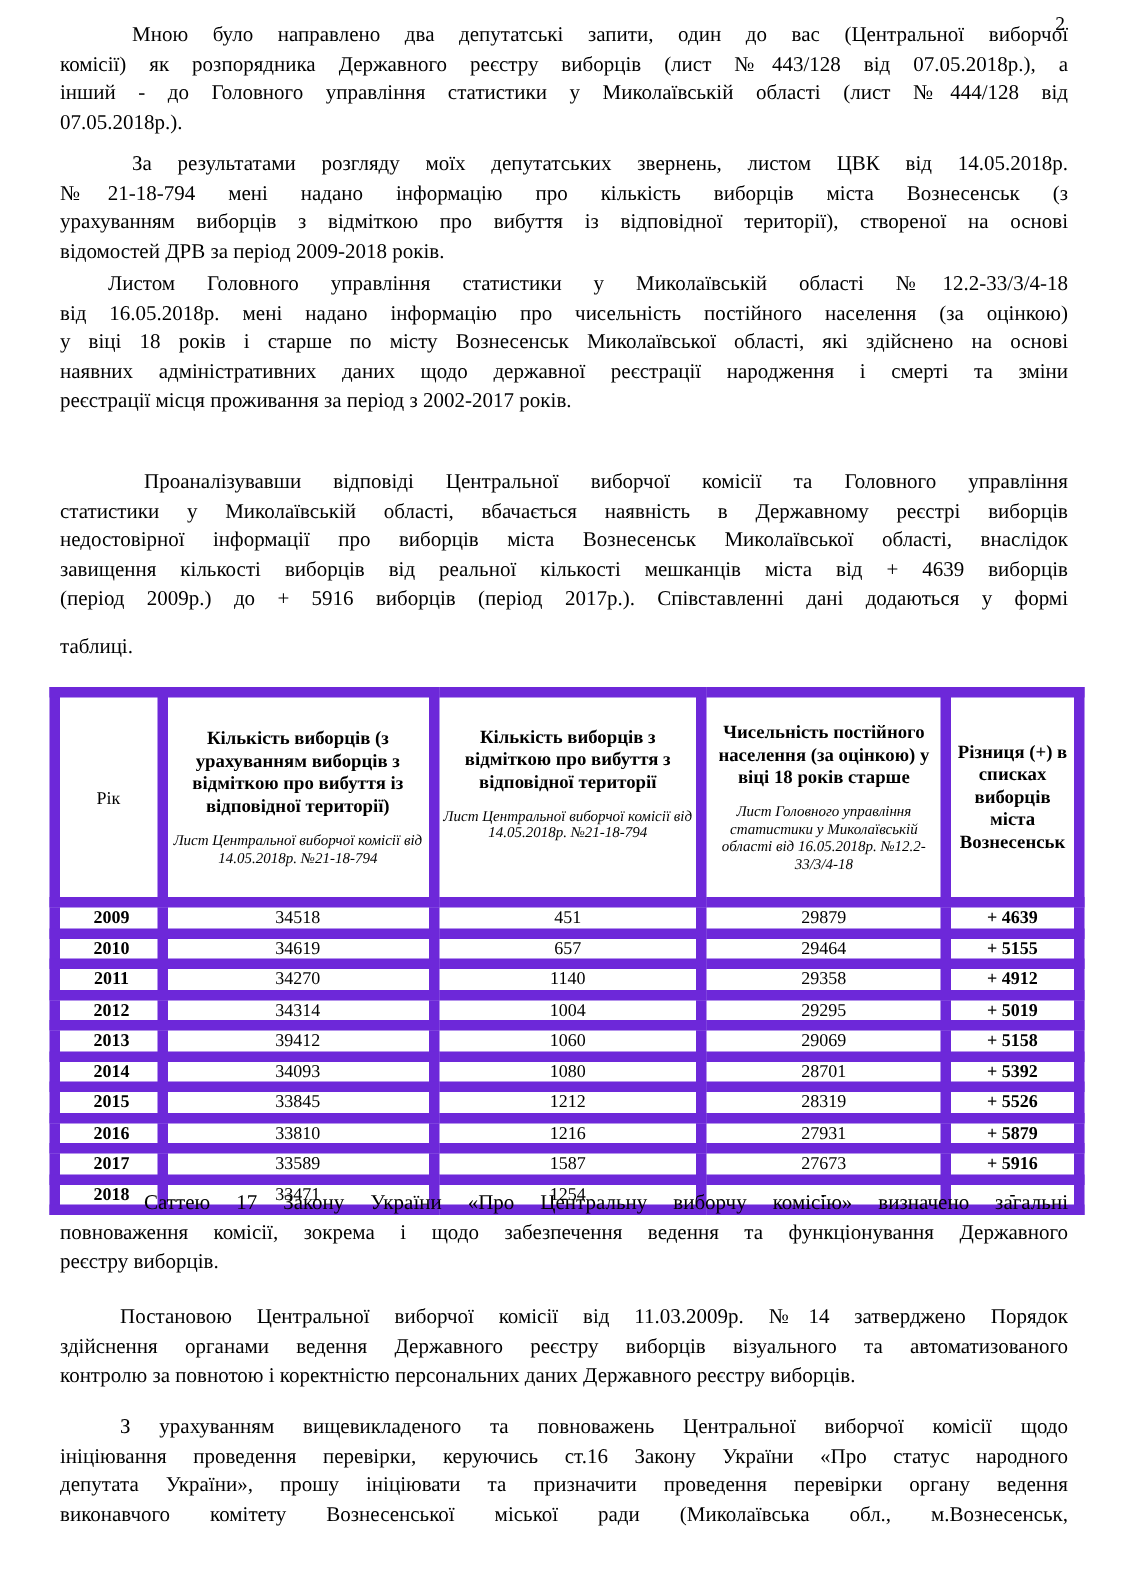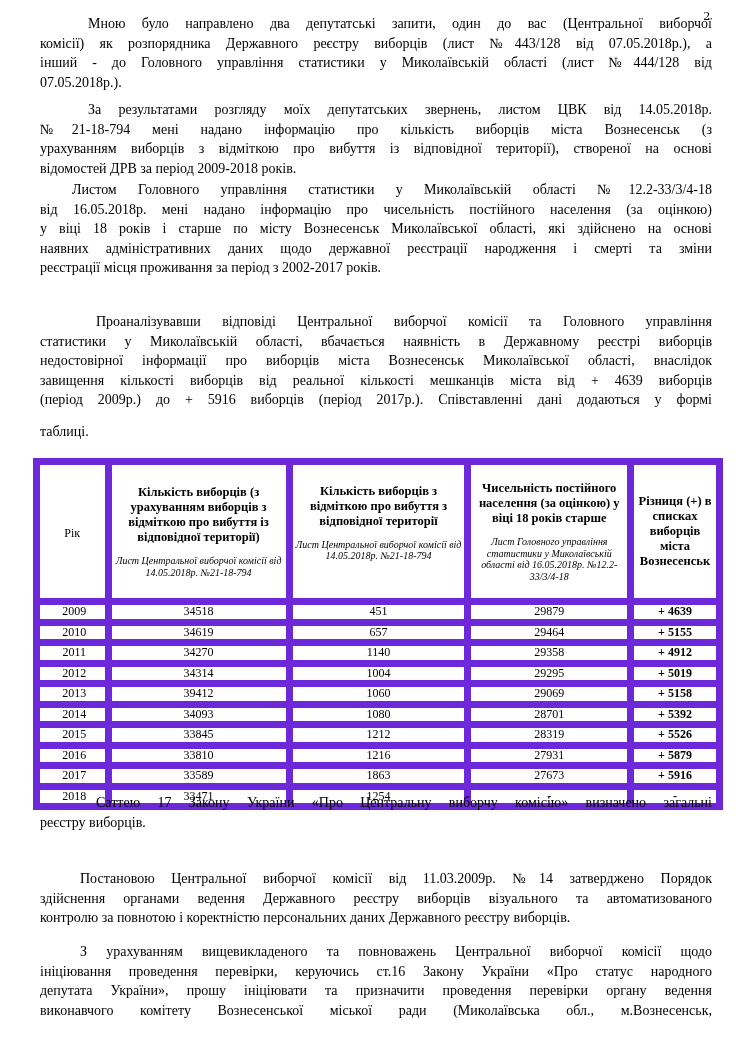--- a/index.html
+++ b/index.html
@@ -12,21 +12,21 @@
   .para .line.last { text-align-last: left; }
 
   table.data { position: absolute; left: 33px; top: 458px; width: 690px; border-collapse: collapse;
                font-family: "Liberation Serif", "DejaVu Serif", serif; }
   table.data th, table.data td { border: 7px solid #6d28d9; padding: 0 2px; text-align: center; }
   table.data th { font-weight: normal; vertical-align: middle; height: 133px; }
   .h-main { font-weight: bold; font-size: 12.5px; line-height: 15px; display: block; }
   .h-note { font-style: italic; font-size: 10px; line-height: 11.5px; display: block; margin-top: 10px; }
   .h-rik { font-size: 12px; text-align: center; }
   table.data td { font-size: 12px; line-height: 13px; height: 13.5px; padding: 0; }
-  td.year { font-weight: normal; text-align: left; padding-left: 4px !important; }
+  td.year { font-weight: bold; text-align: left; padding-left: 4px !important; }
   td.diff { font-weight: bold; }
   .thick-top td { border-top: 2px solid #000; }
 </style>
 </head>
 <body>
 
 <div class="page-num">2</div>
 
 <div class="para" style="top:14px;">
   <span class="line" style="padding-left:0;">Мною було направлено два депутатські запити, один до вас (Центральної виборчої</span>
@@ -140,36 +140,37 @@
     <tr>
       <td class="year">2016</td>
       <td>33810</td>
       <td>1216</td>
       <td>27931</td>
       <td class="diff">+ 5879</td>
     </tr>
     <tr>
       <td class="year">2017</td>
       <td>33589</td>
-      <td>1863</td>
+      <td>1587</td>
       <td>27673</td>
       <td class="diff">+ 5916</td>
     </tr>
     <tr>
       <td class="year">2018</td>
       <td>33471</td>
       <td>1254</td>
       <td>-</td>
       <td class="diff">-</td>
     </tr>
   </tbody>
 </table>
 
 <div class="para" style="top:793px;">
   <span class="line" style="margin-left:8px;">Саттею 17 Закону України «Про Центральну виборчу комісію» визначено загальні</span>
+  <span class="line" style="margin-left:-48px;">повноваження комісії, зокрема і щодо забезпечення ведення та функціонування Державного</span>
   <span class="line last" style="margin-left:-48px;">реєстру виборців.</span>
 </div>
 
 <div class="para" style="top:869px;">
   <span class="line" style="margin-left:-8px;">Постановою Центральної виборчої комісії від 11.03.2009р. №14 затверджено Порядок</span>
   <span class="line" style="margin-left:-48px;">здійснення органами ведення Державного реєстру виборців візуального та автоматизованого</span>
   <span class="line last" style="margin-left:-48px;">контролю за повнотою і коректністю персональних даних Державного реєстру виборців.</span>
 </div>
 
 <div class="para" style="top:942px;">

